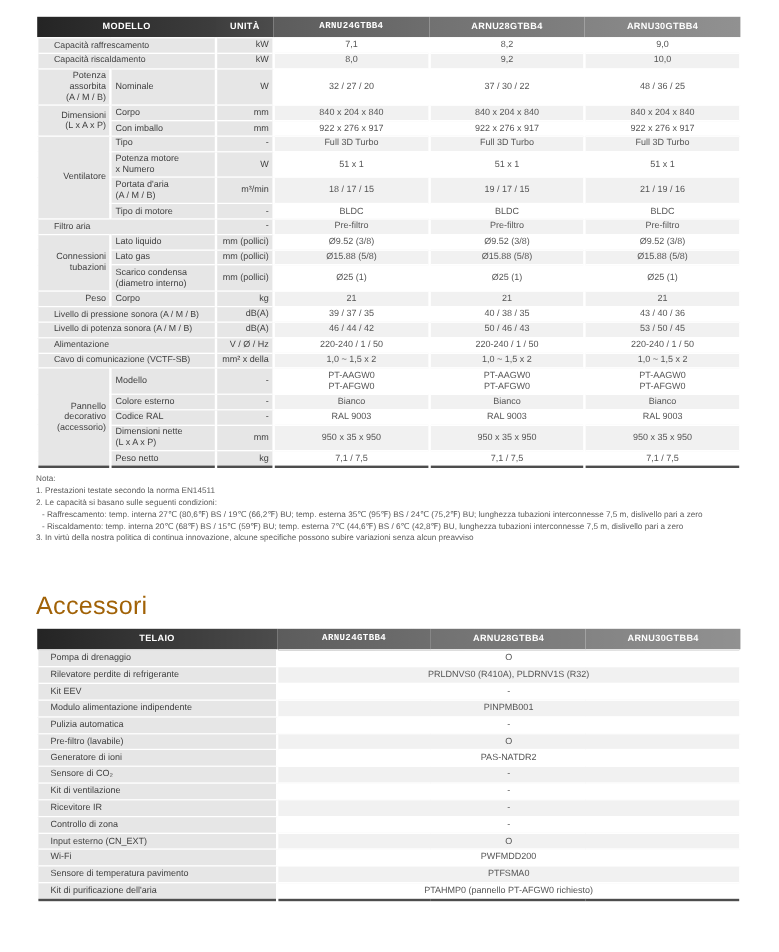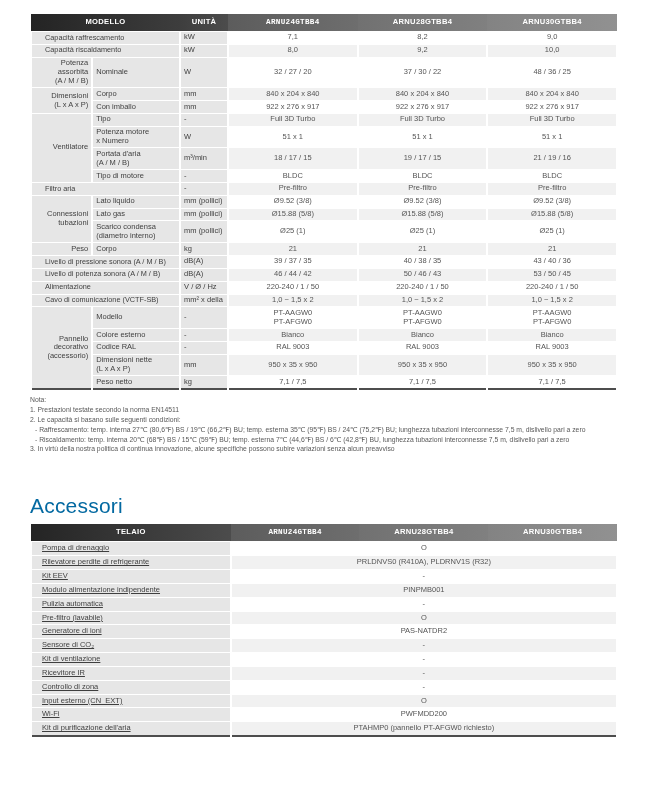--- a/index.html
+++ b/index.html
@@ -19,31 +19,31 @@
   th.h-unita{background:linear-gradient(90deg,#3e3e3e,#4c4c4c);}
   th.h-telaio{background:linear-gradient(90deg,#242424,#4c4c4c);}
   th.h-m0{background:linear-gradient(90deg,#5c5c5c,#6e6e6e);border-left:2px solid #fff;font-family:Liberation Mono, monospace;}
   th.h-m1{background:linear-gradient(90deg,#717171,#808080);border-left:2px solid #fff;}
   th.h-m2{background:linear-gradient(90deg,#838383,#919191);border-left:2px solid #fff;margin-top:40px;}
   
   td.g,td.s,td.l2,td.u,td.al{background:#e6e6e6;color:#3f3f3f;}
   td.g{white-space:pre-line;padding-left:13px;text-align:right;}
   td.s{white-space:pre-line;}
   td.l2{padding-left:13px;white-space:nowrap;font-size:7.3px;}
-  td.u{text-align:left;}
+  td.u{text-align:right;}
   td.v{text-align:center;white-space:pre-line;color:#555;}
   tbody tr:nth-child(even) td.v{background:#f1f1f1;}
   table{border-bottom:2px solid #4d4d4d;}
   
   .notes{margin-top:5px;width:610px;font-size:6.8px;color:#595959;line-height:1.45;}
   .notes .indent{padding-left:5px;}
   
-  .acc-title{margin-top:40px;margin-bottom:6px;font-size:21px;color:#0369a1;letter-spacing:.2px;}
+  .acc-title{margin-top:40px;margin-bottom:6px;font-size:21px;color:#a16207;letter-spacing:.2px;}
   #acc td{padding:2px 3px;}
-  #acc td.al{padding-left:10px;text-decoration:underline;}
+  #acc td.al{padding-left:10px;}
 </style>
 </head>
 <body>
 
 <table id="spec">
   <colgroup>
       <col style="width:60px">
       <col style="width:86px">
       <col style="width:47px">
       <col style="width:127px">
@@ -315,18 +315,22 @@
     </tr>
     <tr>
       <td class="al">Input esterno (CN_EXT)</td>
       <td class="v" colspan="3">O</td>
     </tr>
     <tr>
       <td class="al">Wi-Fi</td>
       <td class="v" colspan="3">PWFMDD200</td>
     </tr>
     <tr>
+      <td class="al">Sensore di temperatura pavimento</td>
+      <td class="v" colspan="3">PTFSMA0</td>
+    </tr>
+    <tr>
       <td class="al">Kit di purificazione dell'aria</td>
       <td class="v" colspan="3">PTAHMP0 (pannello PT-AFGW0 richiesto)</td>
     </tr>
 
   </tbody>
 </table>
 
 </body></html>

